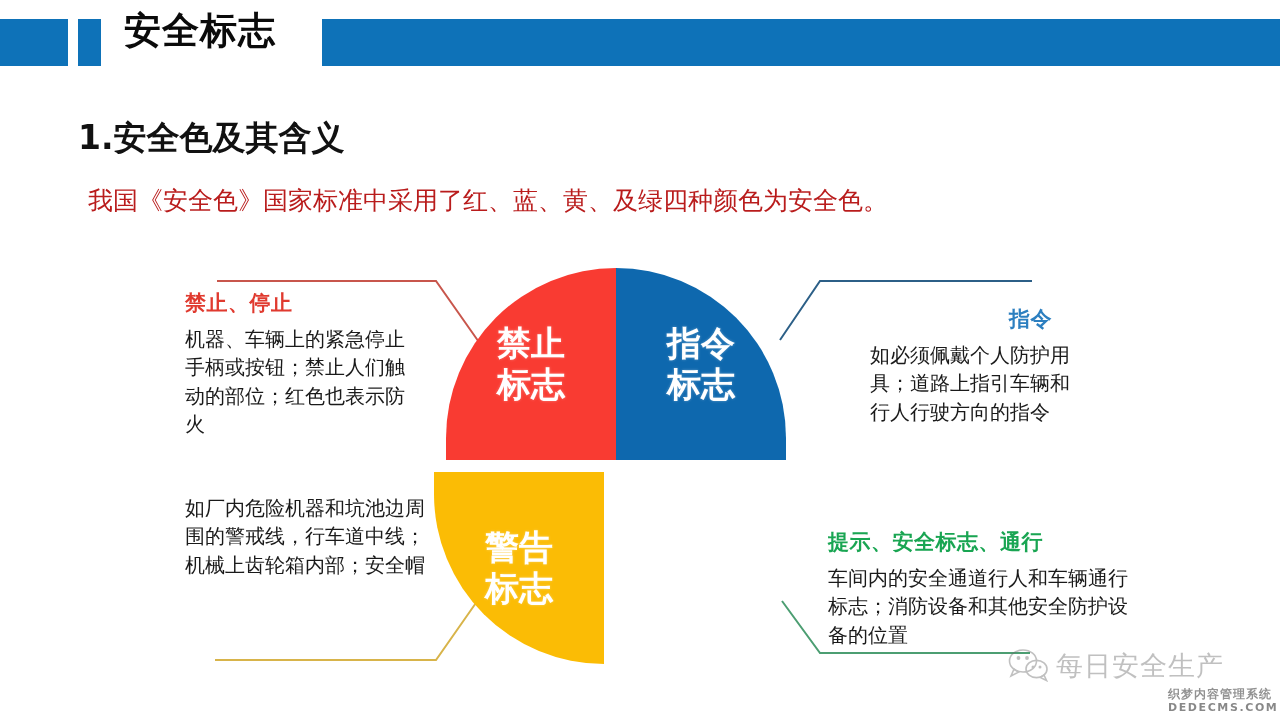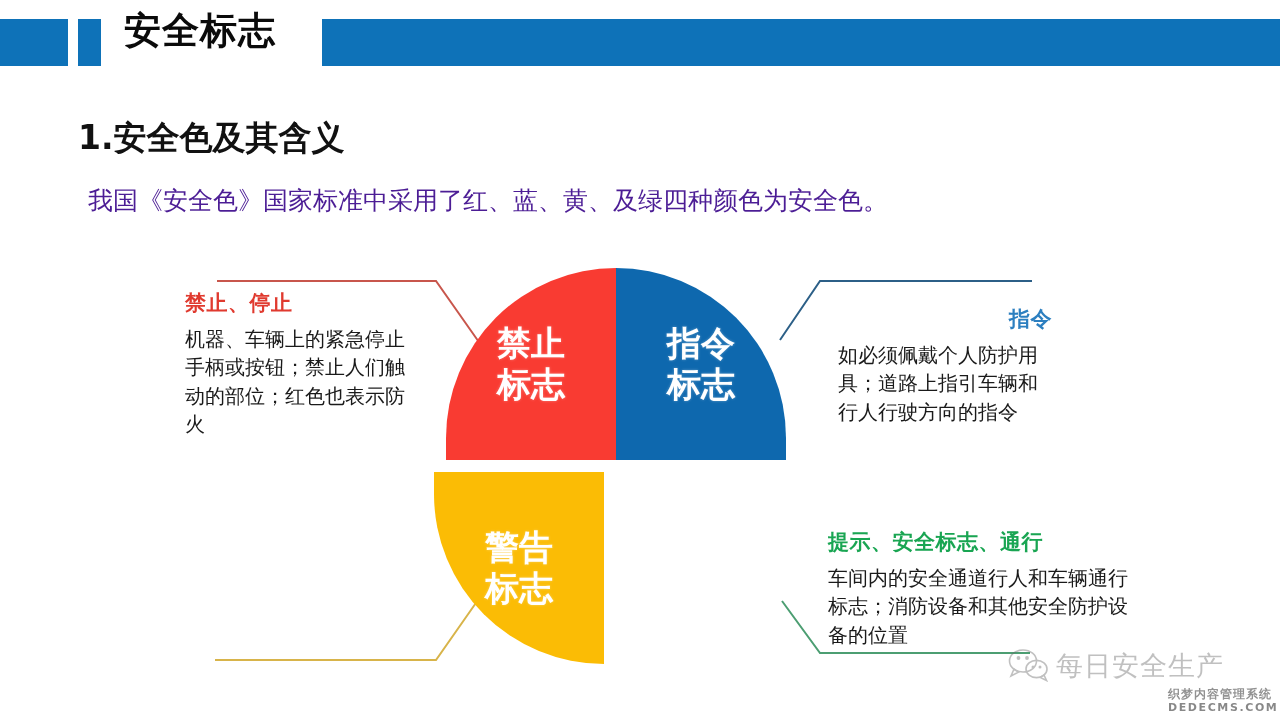--- a/index.html
+++ b/index.html
@@ -48,21 +48,21 @@
     font-size: 33px;
     font-weight: bold;
     color: #111111;
     letter-spacing: 0px;
     white-space: nowrap;
   }
   .section-intro {
     position: absolute;
     left: 88px; top: 184px;
     font-size: 25px;
-    color: #4c1d95;
+    color: #b91c1c;
     white-space: nowrap;
   }
 
   
   .wheel {
     position: absolute;
     left: 434px; top: 268px;
     width: 352px; height: 400px;
   }
   .quad {
@@ -123,21 +123,21 @@
   #callout-prohibit { left: 157px; top: 289px; width: 242px; }
   #callout-prohibit .c-title { color: #E03A2F; }
   #callout-prohibit .c-body  { width: 234px; }
 
   #callout-warning  { left: 157px; top: 494px; width: 250px; }
   #callout-warning .c-title { color: #EEBD20; }
   #callout-warning .c-body  { width: 246px; }
 
   #callout-instruct { left: 838px; top: 305px; width: 214px; }
   #callout-instruct .c-title { color: #2C7FC0; }
-  #callout-instruct .c-body  { width: 212px; }
+  #callout-instruct .c-body  { width: 212px; margin-left: 32px; }
 
   #callout-notice   { left: 828px; top: 528px; width: 306px; }
   #callout-notice .c-title { color: #19A552; text-align: left; }
   #callout-notice .c-body  { width: 300px; }
 
   
   .connectors {
     position: absolute;
     left: 0; top: 0;
     width: 1280px; height: 720px;
@@ -220,20 +220,21 @@
     <span>标志</span>
   </div>
 </div>
 
 <div class="callout left" id="callout-prohibit">
   <div class="c-title">禁止、停止</div>
   <div class="c-body">机器、车辆上的紧急停止手柄或按钮；禁止人们触动的部位；红色也表示防火</div>
 </div>
 
 <div class="callout left" id="callout-warning">
+  <div class="c-body">如厂内危险机器和坑池边周围的警戒线，行车道中线；机械上齿轮箱内部；安全帽</div>
 </div>
 
 <div class="callout right" id="callout-instruct">
   <div class="c-title">指令</div>
   <div class="c-body">如必须佩戴个人防护用具；道路上指引车辆和行人行驶方向的指令</div>
 </div>
 
 <div class="callout right" id="callout-notice">
   <div class="c-title">提示、安全标志、通行</div>
   <div class="c-body">车间内的安全通道行人和车辆通行标志；消防设备和其他安全防护设备的位置</div>

